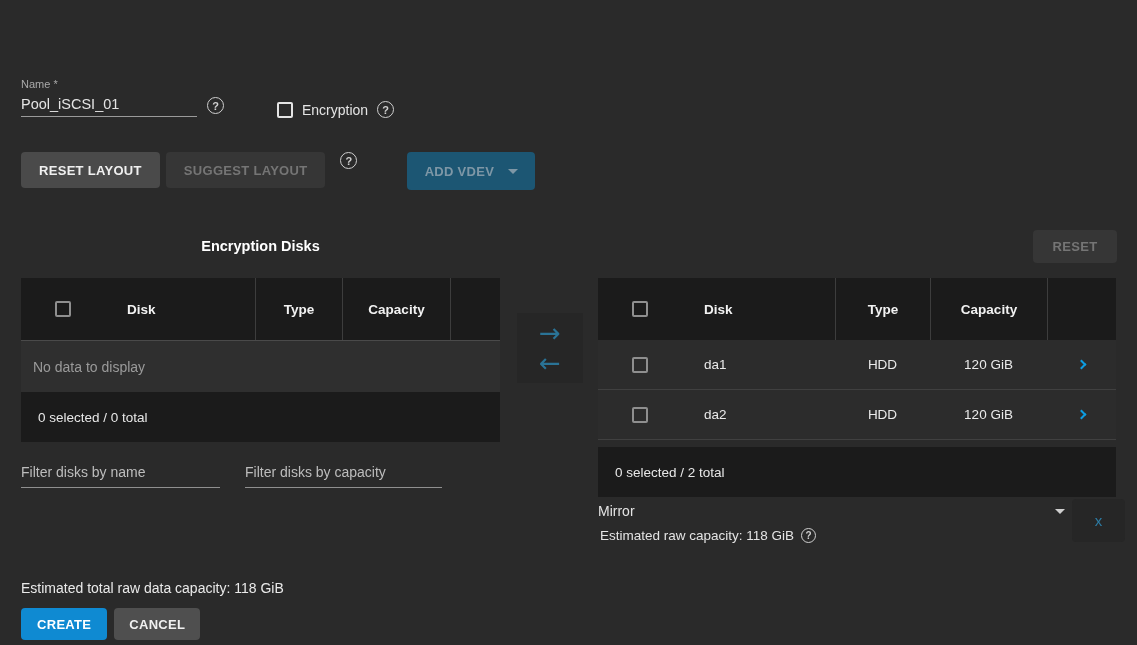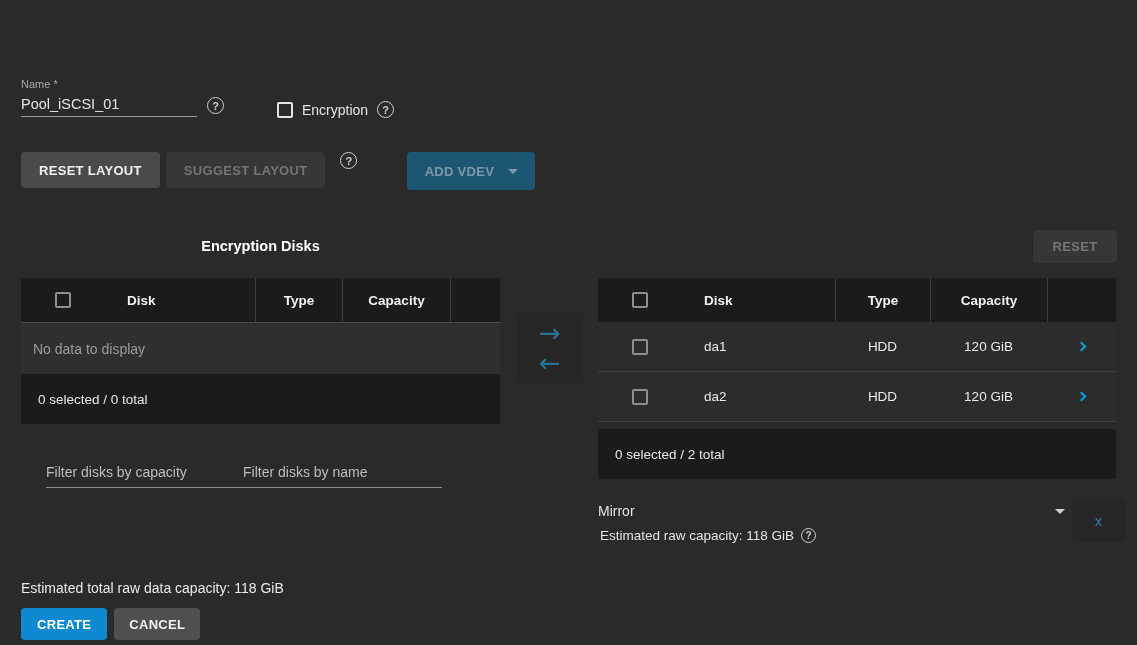--- a/index.html
+++ b/index.html
@@ -49,21 +49,21 @@
   .btn-repeat { position:absolute; left:1033px; top:230px; width:84px; height:33px;
                 background:#363636; color:#757575; }
 
   
   .tbl { position:absolute; top:278px; }
   .tbl.left  { left:21px;  width:479px; }
   .tbl.right { left:598px; width:518px; }
   .trow { display:grid; align-items:center; }
   .tbl.left  .trow { grid-template-columns:60px 174px 87px 108px 50px; }
   .tbl.right .trow { grid-template-columns:60px 177px 95px 117px 69px; }
-  .thead { height:44px; background:#1b1b1b; }
+  .thead { height:62px; background:#1b1b1b; }
   .thead .cell { font-size:13.5px; font-weight:bold; color:#f2f2f2; }
   .cell { display:flex; align-items:center; height:100%; }
   .cell.sel  { padding-left:34px; }
   .cell.disk { padding-left:46px; }
   .cell.ctr  { justify-content:center; }
   .thead .cell.vline { border-left:1px solid #3d3d3d; }
   .drow { height:50px; border-bottom:1px solid #404040; background:#2c2c2c; font-size:13.5px; color:#eaeaea; }
   .drow:first-of-type { border-top:1px solid #4a4a4a; }
   .nodata { height:52px; background:#2f2f2f; border-top:1px solid #4a4a4a;
             display:flex; align-items:center; padding-left:12px; font-size:14px; color:#9a9a9a; }
@@ -187,22 +187,22 @@
       <div class="cell ctr">HDD</div>
       <div class="cell ctr">120 GiB</div>
       <div class="cell ctr">
           <span class="chev"></span>
         </div>
     </div>
     <div class="tfoot gap">0 selected / 2 total</div>
   </div>
 
   <div class="filters">
+    <input class="filter-input f1" type="text" placeholder="Filter disks by name" style="">
     <input class="filter-input f2" type="text" placeholder="Filter disks by capacity" style="">
-    <input class="filter-input f1" type="text" placeholder="Filter disks by name" style="">
   </div>
 
   <div class="mirror-row">
     <span class="val">Mirror</span>
     <span class="caret-light"></span>
   </div>
   <button class="btn-remove">x</button>
 
   <div class="est-raw">
     <span>Estimated raw capacity: 118 GiB</span>

